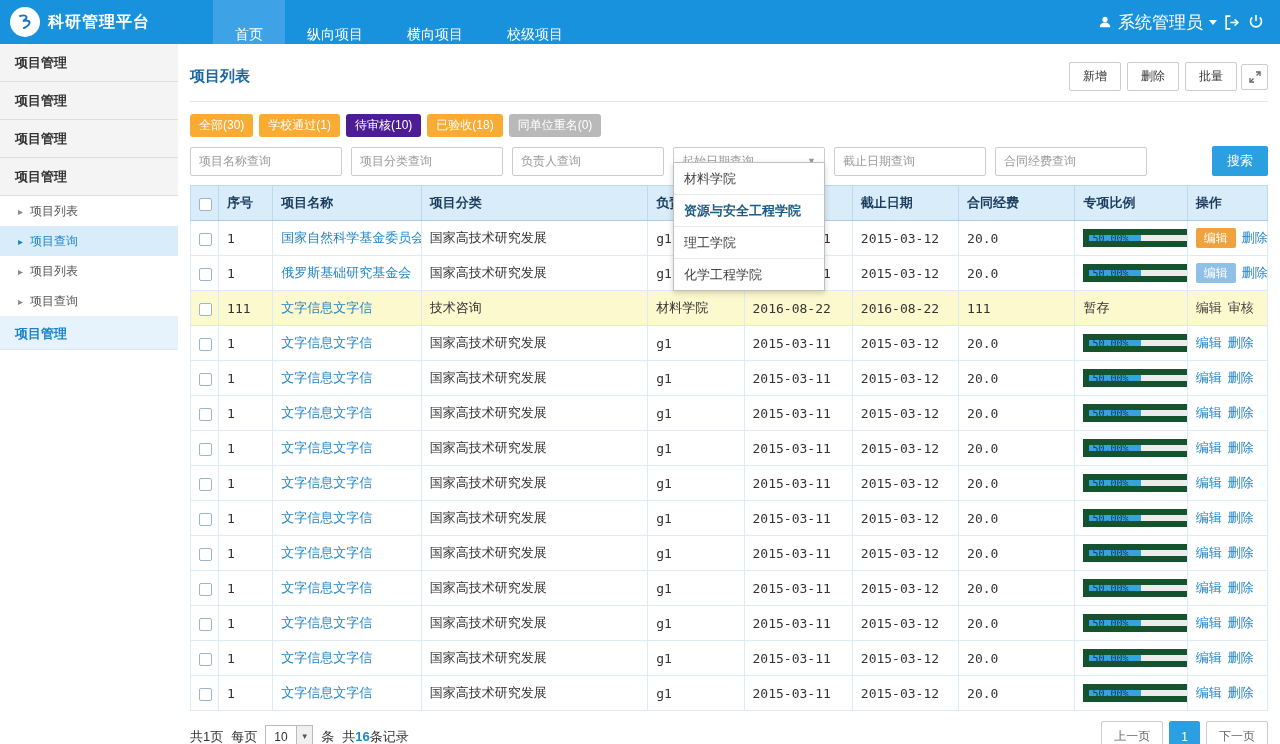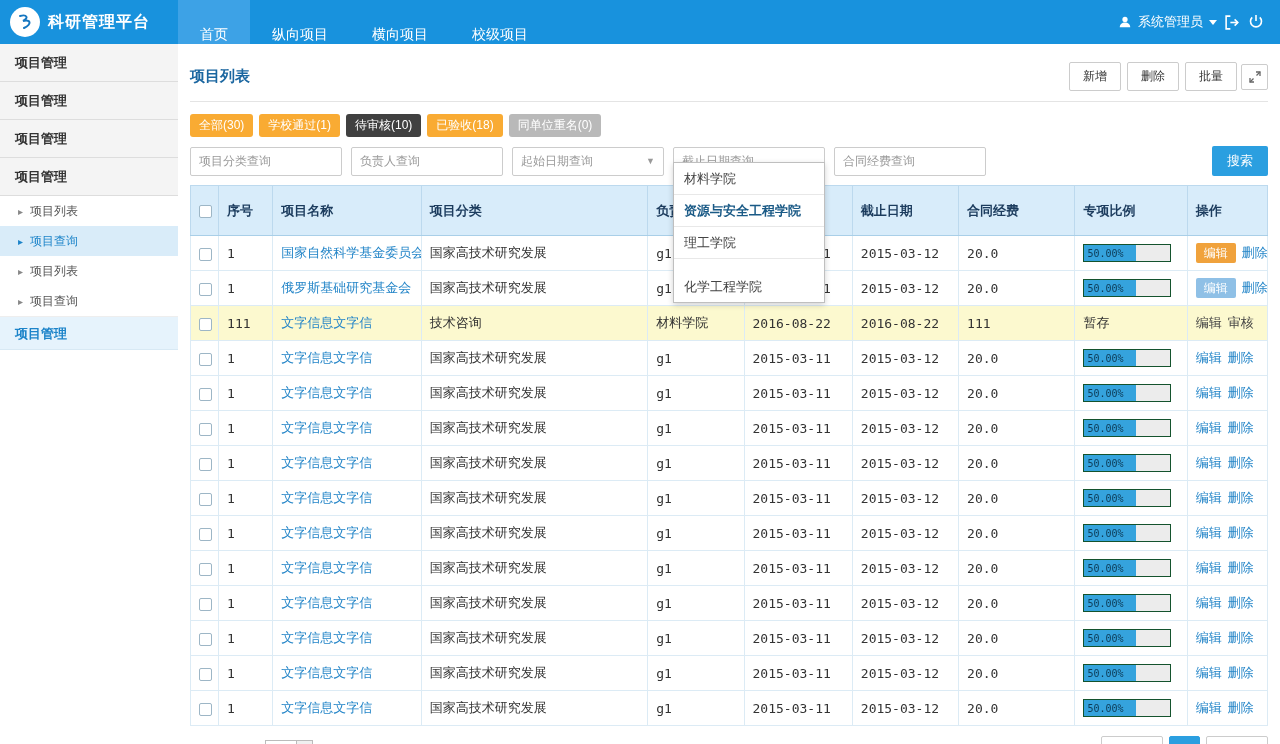--- a/index.html
+++ b/index.html
@@ -3,28 +3,28 @@
 <meta charset="utf-8">
 <style>
   *{margin:0;padding:0;box-sizing:border-box;}
   html,body{width:1280px;height:744px;overflow:hidden;background:#fff;
     font-family:"Liberation Sans","DejaVu Sans",sans-serif;}
   .mono{font-family:"DejaVu Sans Mono",monospace;}
 
   
   .header{position:absolute;top:0;left:0;right:0;height:44px;background:#1892dd;
     display:flex;align-items:center;color:#fff;z-index:10;}
-  .logo-area{width:178px;display:flex;align-items:center;padding-left:10px;gap:8px;flex:none;}
+  .logo-area{width:213px;display:flex;align-items:center;padding-left:10px;gap:8px;flex:none;}
   .logo-circle{width:30px;height:30px;border-radius:50%;background:#fff;flex:none;
     display:flex;align-items:center;justify-content:center;}
   .app-title{font-size:16px;font-weight:bold;letter-spacing:1px;white-space:nowrap;}
   .nav{display:flex;height:44px;}
   .nav-item{padding:12px 22px;line-height:44px;font-size:14px;cursor:pointer;white-space:nowrap;}
   .nav-item.active{background:#3da2e6;}
-  .header-right{margin-left:auto;display:flex;align-items:center;gap:7px;padding-right:16px;font-size:13px;justify-content:space-between;}
+  .header-right{margin-left:auto;display:flex;align-items:center;gap:7px;padding-right:16px;font-size:17px;justify-content:space-between;}
   .user-menu{display:flex;align-items:center;gap:6px;cursor:pointer;}
 
   
   .sidebar{position:absolute;top:44px;left:0;width:214px;bottom:0;background:#fff;border-right:1px solid #ddd;}
   .side-item{height:38px;padding:0 14px 0 15px;font-size:13px;font-weight:bold;color:#333;
     border-bottom:1px solid #ddd;background:#f4f4f4;display:flex;align-items:center;
     justify-content:space-between;cursor:pointer;}
   .side-sub{background:#fff;}
   .sub-item{height:30px;padding-left:18px;font-size:12px;color:#555;cursor:pointer;
     display:flex;align-items:center;gap:7px;}
@@ -54,29 +54,29 @@
   .f-select{width:152px;height:29px;border:1px solid #ccc;border-radius:2px;padding:0 8px;
     font-size:12px;color:#999;display:flex;align-items:center;justify-content:space-between;
     background:#fff;cursor:pointer;}
   .caret-char{font-size:9px;color:#999;}
   .btn-search{margin-left:auto;width:56px;height:30px;background:#2b9fe0;color:#fff;border:none;
     border-radius:2px;font-size:13px;cursor:pointer;font-family:inherit;}
 
   
   .grid{margin-top:9px;border-collapse:collapse;width:100%;table-layout:fixed;}
   .grid th{background:#d8ecfa;color:#1c3c5e;font-size:13px;font-weight:bold;text-align:left;
-    padding:0 8px;height:50px;border:1px solid #bcd9ee;border-bottom:1px solid #a9cfe8;white-space:nowrap;}
+    padding:0 8px;height:35px;border:1px solid #bcd9ee;border-bottom:1px solid #a9cfe8;white-space:nowrap;}
   .grid td{height:35px;padding:0 8px;font-size:13px;color:#333;border:1px solid #dcebf5;
     white-space:nowrap;overflow:hidden;background:#fff;}
   .grid tr.hl td{background:#fcf9cf;}
   .link{color:#2385c8;cursor:pointer;}
   .link-dark{color:#444;cursor:pointer;}
   .cb{display:inline-block;width:13px;height:13px;border:1px solid #9db6c6;background:#fff;
     border-radius:2px;vertical-align:middle;cursor:pointer;}
-  .bar{width:88px;height:18px;background:#ececec;border:1px solid #14532d;overflow:hidden;}
+  .bar{width:112px;height:18px;background:#ececec;border:6px solid #14532d;overflow:hidden;}
   .bar-fill{height:100%;background:#35a3dd;display:flex;align-items:center;padding-left:3px;min-width:52px;}
   .bar-label{font-family:"DejaVu Sans Mono",monospace;font-size:10px;color:#0d3a55;white-space:nowrap;}
   .btn-orange{background:#f0a23c;color:#fff;padding:3px 8px;border-radius:2px;font-size:12px;cursor:pointer;}
   .btn-blue{background:#8fc0e6;color:#fff;padding:3px 8px;border-radius:2px;font-size:12px;cursor:pointer;}
   .act-gap{display:inline-block;width:6px;}
 
   
   .footer-row{display:flex;align-items:center;margin-top:10px;font-size:13px;color:#333;gap:8px;}
   .pp-select{width:48px;height:24px;border:1px solid #bbb;display:inline-flex;align-items:center;
     justify-content:space-between;padding-left:8px;font-size:12px;cursor:pointer;background:#fff;}
@@ -87,21 +87,21 @@
   .pg-btn{border:1px solid #ccc;background:#fff;color:#666;padding:6px 12px;font-size:12px;
     border-radius:2px;cursor:pointer;font-family:inherit;}
   .pg-cur{background:#2b9fe0;border:1px solid #2b9fe0;color:#fff;padding:6px 11px;font-size:12px;
     border-radius:2px;cursor:pointer;font-family:inherit;}
 
   
   .dropdown{position:absolute;left:673px;top:162px;width:152px;background:#fff;
     border:1px solid #bfbfbf;box-shadow:0 2px 6px rgba(0,0,0,.18);z-index:50;}
   .dd-item{padding:0 10px;line-height:31px;font-size:13px;color:#444;border-bottom:1px solid #e8e8e8;
     cursor:pointer;white-space:nowrap;background:#fff;}
-  .dd-item:last-child{border-bottom:none;margin-top:12px;}
+  .dd-item:last-child{border-bottom:none;}
   .dd-item.hl{font-weight:bold;color:#1a5a86;}
 </style>
 </head>
 <body>
 
 <div class="header">
   <div class="logo-area">
     <div class="logo-circle">
       <svg width="20" height="20" viewBox="0 0 20 20">
         <path d="M5 4 C12 2 14 6 8 9 C16 7 17 12 9 16" stroke="#1576c0" stroke-width="2" fill="none" stroke-linecap="round"></path>
@@ -197,26 +197,27 @@
             <path d="M5 11 H1 V7"></path>
             <path d="M1 11 L4.5 7.5"></path>
         </svg>
       </button>
     </div>
   </div>
 
   <div class="badges-row" id="badges-row">
       <span class="badge" style="background: rgb(249, 171, 51);">全部(30)</span>
       <span class="badge" style="background: rgb(249, 171, 51);">学校通过(1)</span>
-      <span class="badge" style="background: #404040;">待审核(10)</span>
+      <span class="badge" style="background: #4c1d95;">待审核(10)</span>
       <span class="badge" style="background: rgb(249, 171, 51);">已验收(18)</span>
       <span class="badge" style="background: rgb(185, 185, 185);">同单位重名(0)</span>
     </div>
 
   <div class="filter-row" id="filter-row">
+    <input class="f-input" placeholder="项目名称查询" style="">
       <input class="f-input" placeholder="项目分类查询" style="">
       <input class="f-input" placeholder="负责人查询" style="">
       <div class="f-select" id="start-date-select">
       <span>起始日期查询</span>
       <span class="caret-char">▼</span>
     </div>
     <input class="f-input" placeholder="截止日期查询" style="">
       <input class="f-input" placeholder="合同经费查询" style="">
       <button class="btn-search" id="search-button">搜索</button>
   </div>

